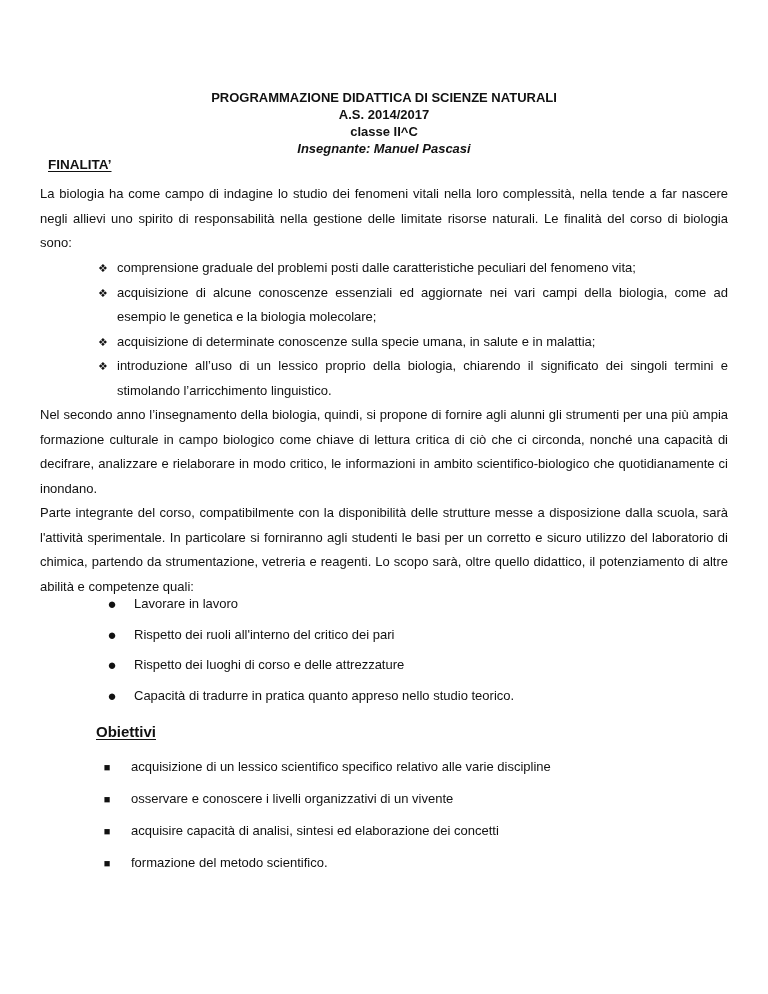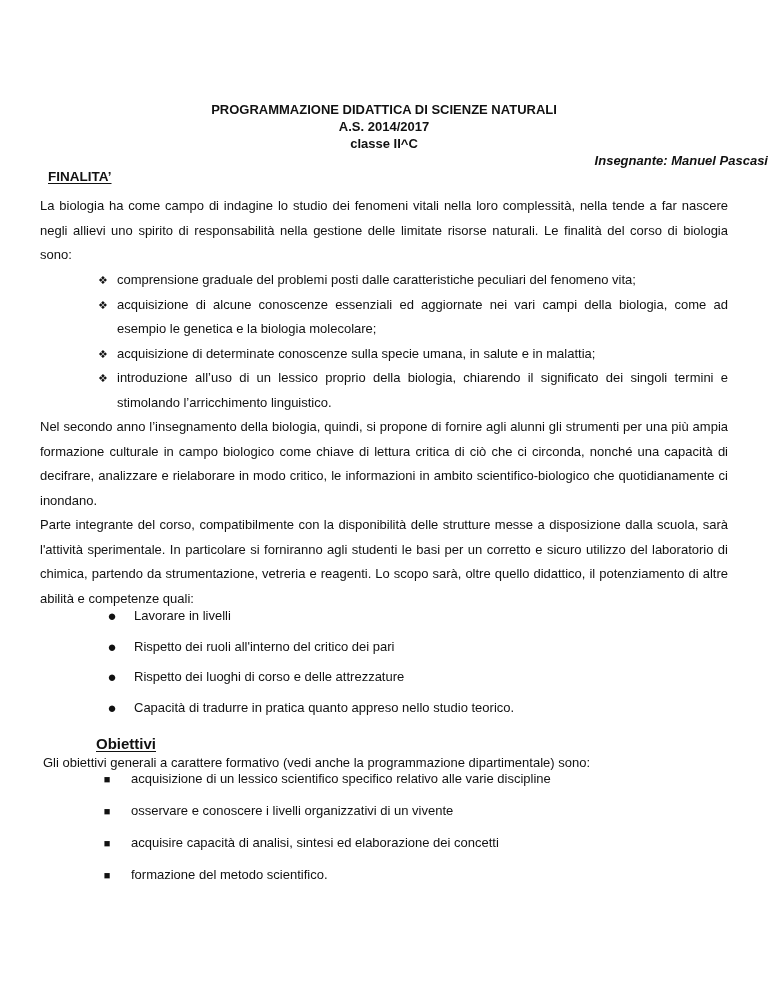--- a/index.html
+++ b/index.html
@@ -1,26 +1,26 @@
 <!DOCTYPE html>
 <html><head>
   <meta charset="utf-8">
   <style>
     html, body { margin: 0; padding: 0; background: #ffffff; }
     body {
       width: 768px; height: 994px; position: relative; overflow: hidden;
       font-family: "Liberation Sans", "DejaVu Sans", sans-serif;
       color: #111111;
     }
-    .page { position: absolute; left: 0; top: 16px; width: 768px; height: 964px; }
+    .page { position: absolute; left: 0; top: 4px; width: 768px; height: 964px; }
     .title-block {
       position: absolute; left: 0; top: 85px; width: 768px; text-align: center;
       font-weight: bold; font-size: 13px; line-height: 17px;
     }
-    .title-block .it { font-style: italic; text-align: right; }
+    .title-block .it { font-style: italic; }
     .heading {
       position: absolute; left: 40px; font-weight: bold; font-size: 13.5px;
       text-decoration: underline; text-underline-offset: 2px; padding-left: 8px;
     }
     .para {
       position: absolute; left: 40px; width: 688px; font-size: 13px;
       line-height: 24.5px; text-align: justify; text-align-last: left;
     }
     .blist { position: absolute; left: 40px; width: 688px; margin: 0; padding: 0; list-style: none; font-size: 13px; }
     .blist li { position: relative; padding-left: 77px; line-height: 24.5px; text-align: justify; }
@@ -70,39 +70,38 @@
     </li>
   </ul>
 
   <div class="para" style="top:399px;">Nel secondo anno l’insegnamento della biologia, quindi, si propone di fornire agli alunni gli strumenti per una più ampia formazione culturale in campo biologico come chiave di lettura critica di ciò che ci circonda, nonché una capacità di decifrare, analizzare e rielaborare in modo critico, le informazioni in ambito scientifico-biologico che quotidianamente ci inondano.</div>
 
   <div class="para" style="top:497px;">Parte integrante del corso, compatibilmente con la disponibilità delle strutture messe a disposizione dalla scuola, sarà l'attività sperimentale. In particolare si forniranno agli studenti le basi per un corretto e sicuro utilizzo del laboratorio di chimica, partendo da strumentazione, vetreria e reagenti. Lo scopo sarà, oltre quello  didattico, il potenziamento di altre abilità e competenze quali:</div>
 
   <ul class="blist dot-list" style="top:590px;">
     <li>
       <span class="bullet">●</span>
-      <span>Lavorare in livelli</span>
+      <span>Lavorare in lavoro</span>
     </li>
     <li>
       <span class="bullet">●</span>
       <span>Rispetto dei ruoli all'interno del critico dei pari</span>
     </li>
     <li>
       <span class="bullet">●</span>
       <span>Rispetto dei luoghi di corso e delle attrezzature</span>
     </li>
     <li>
       <span class="bullet">●</span>
       <span>Capacità di tradurre in pratica quanto appreso nello studio teorico.</span>
     </li>
   </ul>
 
   <div class="heading" style="top:719px; font-size:15px;margin-left:48px;">Obiettivi</div>
 
-  <div class="obj-intro">Gli obiettivi generali a carattere formativo (vedi anche la programmazione dipartimentale) sono:</div>
 
   <ul class="blist square-list" style="top:755px;">
     <li>
       <span class="bullet">■</span>
       <span>acquisizione di un lessico scientifico specifico relativo alle varie discipline</span>
     </li>
     <li>
       <span class="bullet">■</span>
       <span>osservare e conoscere i livelli organizzativi di un vivente</span>
     </li>

